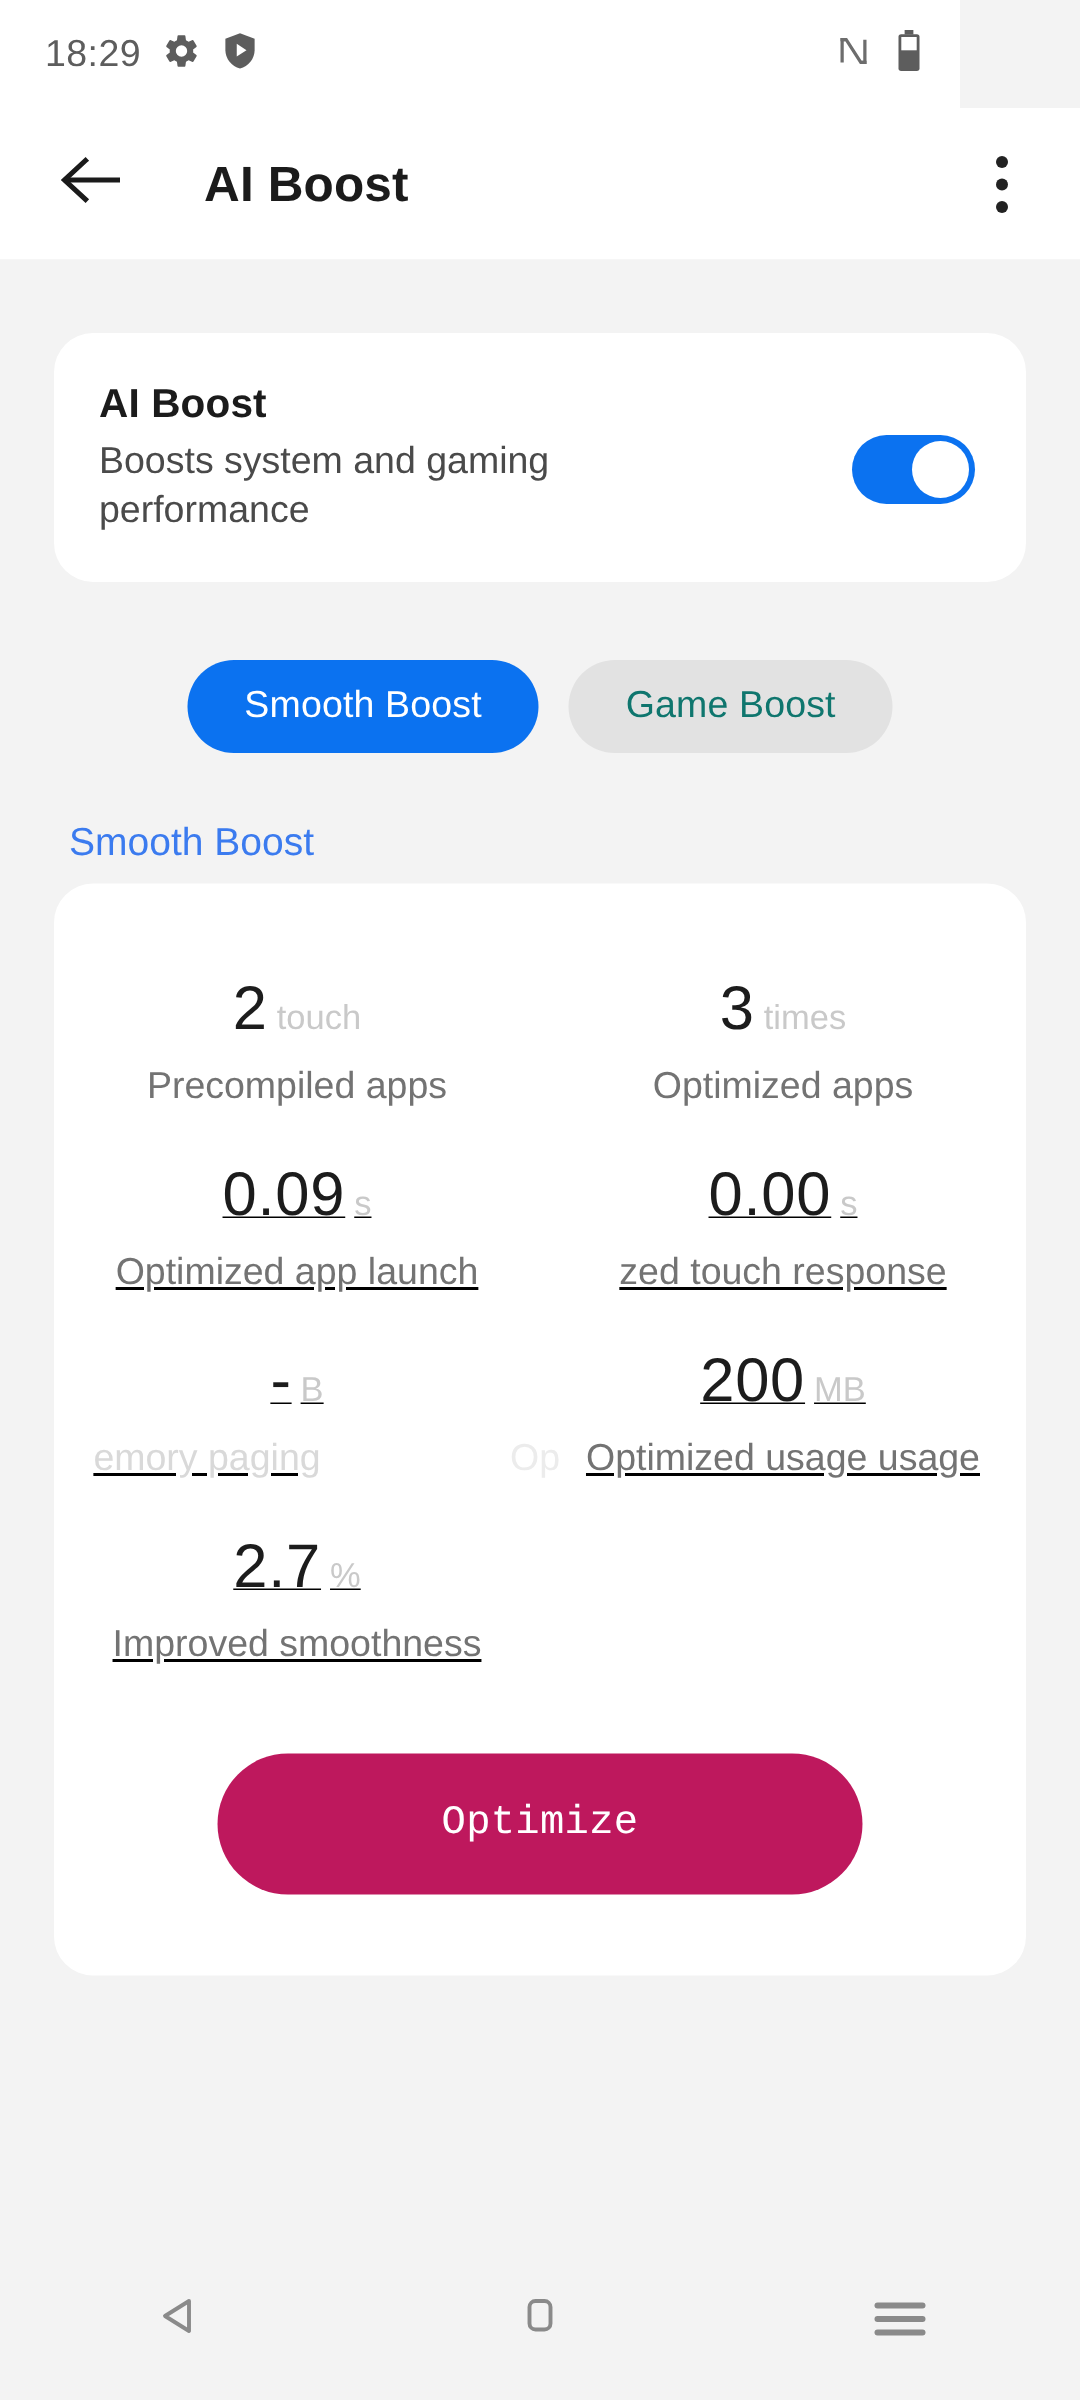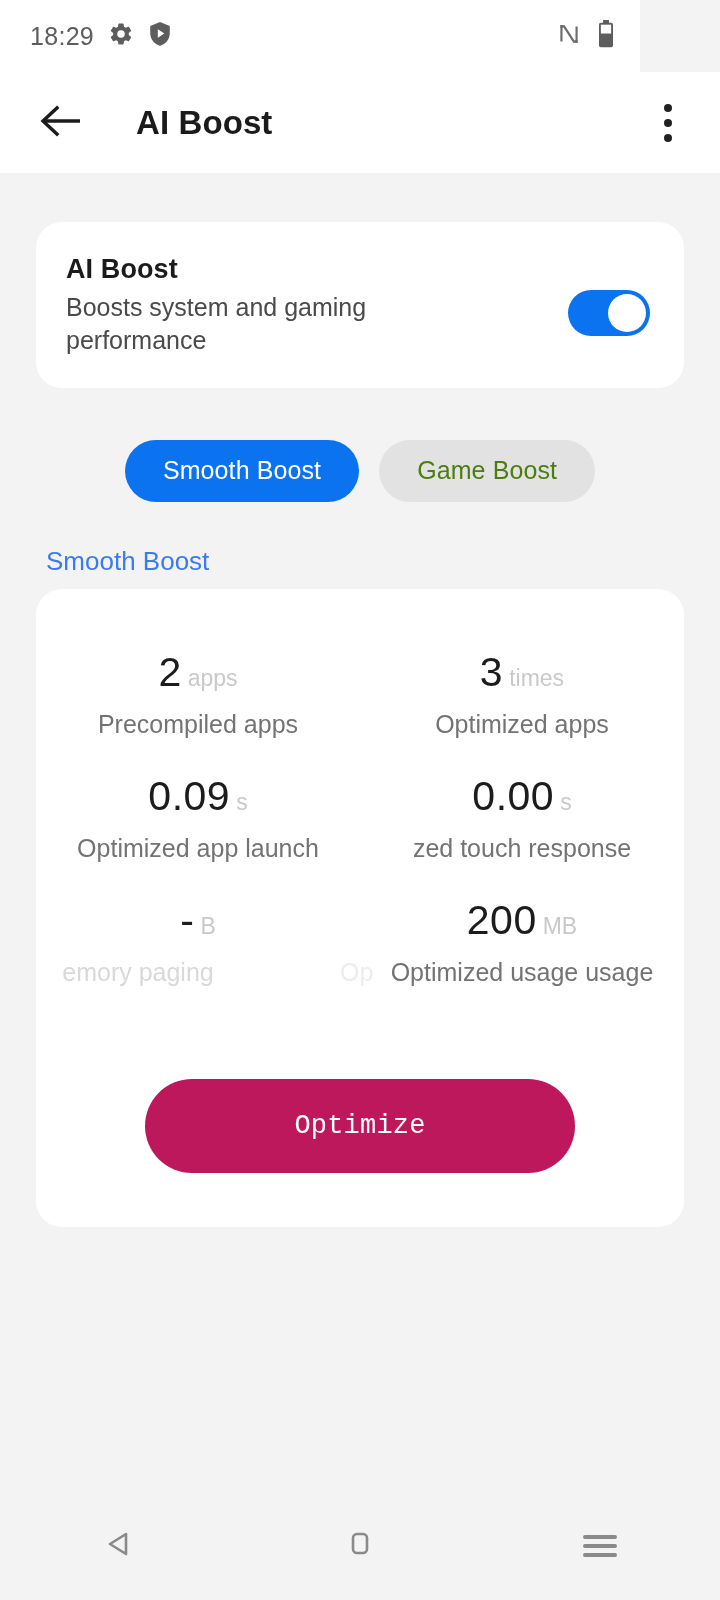--- a/index.html
+++ b/index.html
@@ -62,37 +62,37 @@
   }
 
   
   .tabs{ display:flex; justify-content:center; gap:20px; margin-top:52px; }
   .tab{
     height:62px; border-radius:31px; padding:0 38px;
     display:flex; align-items:center; justify-content:center;
     font-size:25px; letter-spacing:.1px;
   }
   .tab.active{ background:#0b72f0; color:#ffffff; }
-  .tab.inactive{ background:#e2e2e2; color:#4d7c0f; }
+  .tab.inactive{ background:#e2e2e2; color:#0f766e; }
 
   
   .section-head{
     margin:44px 0 12px 46px; font-size:26px; color:#3b7bef; font-weight:500;
   }
 
   
   .stats-card{ padding:36px 0 54px 0; position:relative; overflow:hidden; }
   .stat-row{ display:flex; }
   .stat{ width:50%; text-align:center; padding-top:24px; }
   .stat-val{ white-space:nowrap; }
   .stat-num{ font-size:41px; color:#1c1c1c; font-weight:400; letter-spacing:.5px; }
   .stat-unit{ font-size:23px; color:#c9c9c9; margin-left:6px; }
   .stat-label{ font-size:25px; color:#737373; margin-top:14px; white-space:nowrap; }
 
-  .row-tight .stat{ padding-top:34px; }
+  .row-tight .stat{ padding-top:34px;text-decoration:underline; }
   .row-clip{ position:relative; }
   
   .clip-label{
     font-size:25px; color:#d9d9d9; margin-top:14px; white-space:nowrap;
     position:relative; left:-60px;
   }
   .ghost{
     position:absolute; left:304px; bottom:0; font-size:25px; color:#ececec;
     white-space:nowrap; pointer-events:none;
   }
@@ -183,21 +183,21 @@
       <div class="tab inactive">Game Boost</div>
     </div>
 
     <div class="section-head">Smooth Boost</div>
 
     <div class="card stats-card">
 
       <div class="stat-row">
         <div class="stat">
           <div class="stat-val">
-            <span class="stat-num">2</span><span class="stat-unit">apps</span>
+            <span class="stat-num">2</span><span class="stat-unit">touch</span>
           </div>
           <div class="stat-label">Precompiled apps</div>
         </div>
         <div class="stat">
           <div class="stat-val">
             <span class="stat-num">3</span><span class="stat-unit">times</span>
           </div>
           <div class="stat-label">Optimized apps</div>
         </div>
       </div>
@@ -227,20 +227,26 @@
         <div class="stat">
           <div class="stat-val">
             <span class="stat-num">200</span><span class="stat-unit">MB</span>
           </div>
           <div class="stat-label">Optimized usage usage</div>
         </div>
         <div class="ghost">Op</div>
       </div>
 
       <div class="stat-row row-tight">
+        <div class="stat">
+          <div class="stat-val">
+            <span class="stat-num">2.7</span><span class="stat-unit">%</span>
+          </div>
+          <div class="stat-label">Improved smoothness</div>
+        </div>
         <div class="stat"></div>
       </div>
 
       <div class="optimize">Optimize</div>
     </div>
 
   </div>
 
   <div class="navbar">
     <div class="nav-btn">

